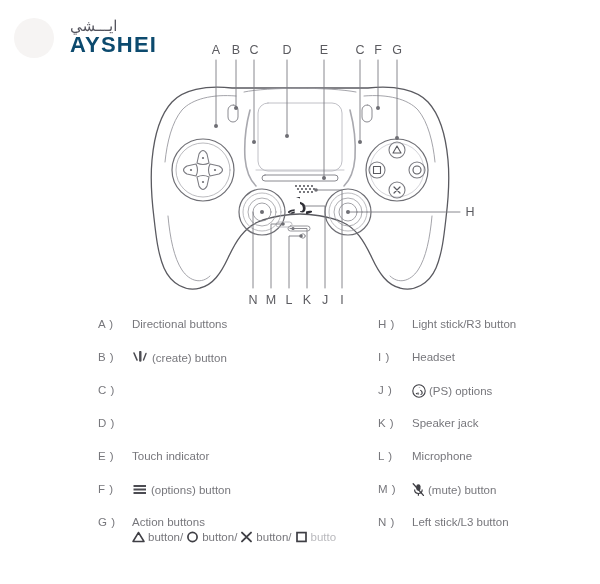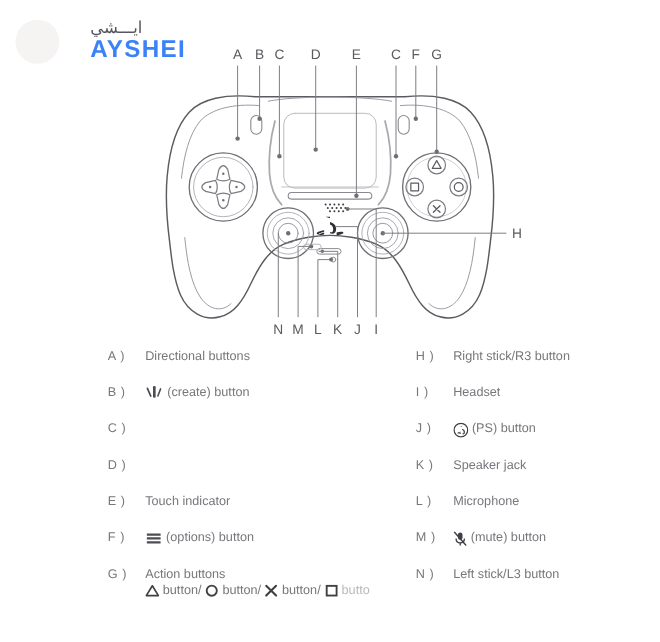--- a/index.html
+++ b/index.html
@@ -16,21 +16,21 @@
     overflow: hidden;
   }
 
   
   .brand {
     position: absolute;
     left: 12px;
     top: 14px;
     display: flex;
     align-items: center;
-    gap: 24px;
+    gap: 12px;
   }
   .brand-mark {
     width: 46px;
     height: 46px;
     position: relative;
     flex: 0 0 auto;
   }
   .brand-mark .disc {
     position: absolute;
     left: 2px; top: 4px;
@@ -47,21 +47,21 @@
   .brand-ar {
     font-size: 15px;
     color: #55555f;
     letter-spacing: 1px;
     margin-bottom: 1px;
     direction: rtl;
   }
   .brand-en {
     font-size: 22px;
     font-weight: bold;
-    color: #3b82f6;
+    color: #0c4a6e;
     letter-spacing: 1.2px;
   }
 
   
   .diagram {
     position: absolute;
     left: 0;
     top: 30px;
     width: 600px;
     height: 280px;
@@ -107,20 +107,21 @@
   }
   .lr-body {
     flex: 1 1 auto;
     display: flex;
     flex-direction: column;
     gap: 3px;
     padding-top: 2px;
   }
   .lr-line {
     display: flex;
+    align-items: center;
     white-space: nowrap;
     gap: 3px;
   }
   .lr-text { color: #77777c; }
   .lr-text.faded {
     color: #b9b9bd;
   }
 
   
   .ico {
@@ -454,21 +455,21 @@
     </div>
 
   </div>
 
   <div class="legend-col right">
 
     <div class="legend-row">
       <div class="lr-key">H )</div>
       <div class="lr-body">
         <div class="lr-line">
-          <span class="lr-text">Right stick/R3 button</span>
+          <span class="lr-text">Light stick/R3 button</span>
         </div>
       </div>
     </div>
 
     <div class="legend-row">
       <div class="lr-key">I )</div>
       <div class="lr-body">
         <div class="lr-line">
           <span class="lr-text">Headset</span>
         </div>
@@ -481,21 +482,21 @@
         <div class="lr-line">
           <span class="ico">
             <svg width="14" height="14" viewBox="0 0 14 14">
               <circle cx="7" cy="7" r="6.2" fill="none" stroke="#3f3f45" stroke-width="1.1"></circle>
               <path d="M6.2,3.4 l1.9,0.7 v6.1 c0.7,0.2 1.4,0 1.4,-1.2 c0,-1.3 -0.5,-1.9 -1.4,-2.3
                        l0,-1 c1.6,0.5 2.6,1.3 2.6,3.1 c0,1.8 -1.1,2.4 -2.6,1.9 l0,-7.3 Z" fill="#3f3f45"></path>
               <path d="M5.6,9.5 c-0.9,0.3 -1,0.6 -0.4,0.8 c0.6,0.2 1.3,0.1 1.9,-0.1 l0,-0.9
                        l-2.7,0.9 c-0.7,-0.2 -0.8,-0.8 -0.1,-1.1 c0.7,-0.4 1.5,-0.6 2.4,-0.7 l0,0.7 Z" fill="#3f3f45"></path>
             </svg>
           </span>
-          <span class="lr-text">(PS) button</span>
+          <span class="lr-text">(PS) options</span>
         </div>
       </div>
     </div>
 
     <div class="legend-row">
       <div class="lr-key">K )</div>
       <div class="lr-body">
         <div class="lr-line">
           <span class="lr-text">Speaker jack</span>
         </div>

